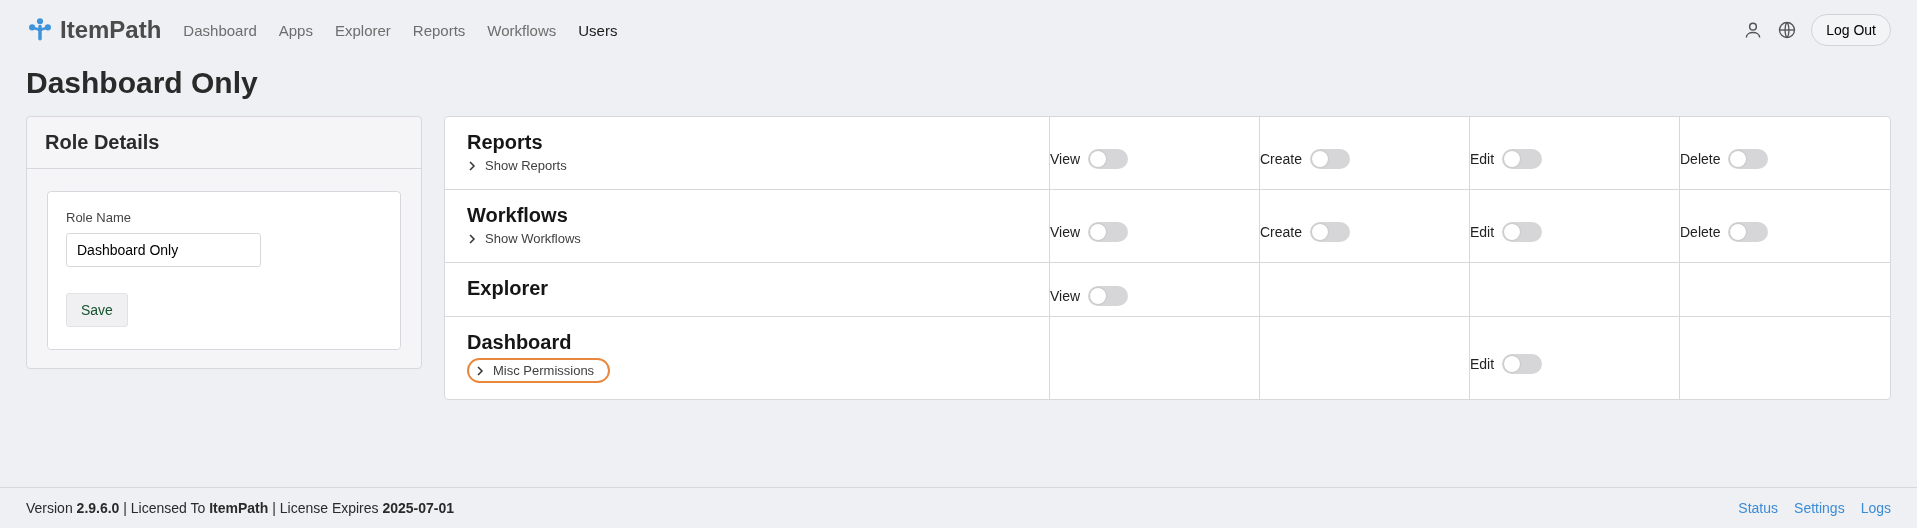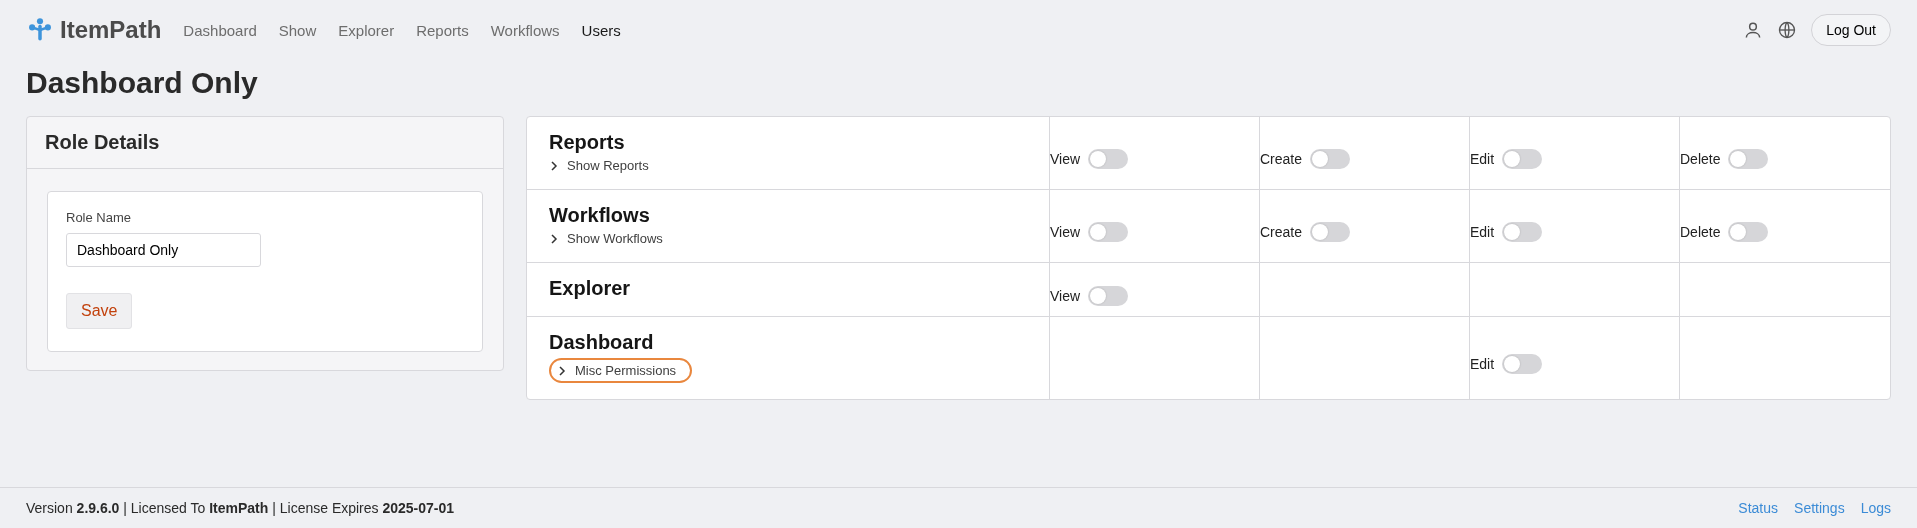--- a/index.html
+++ b/index.html
@@ -75,21 +75,21 @@
     padding:14px 26px 16px 26px;
   }
   
   .content{
     display:flex;
     gap:22px;
     padding:0 26px;
     align-items:flex-start;
   }
   .side-card{
-    width:478px;
+    width:396px;
     border:1px solid var(--border);
     border-radius:4px;
     background:#f5f5f7;
     overflow:hidden;
   }
   .side-card-header{
     padding:14px 18px;
     font-size:20px;
     font-weight:700;
     border-bottom:1px solid var(--border);
@@ -115,24 +115,24 @@
     border-radius:3px;
     padding:8px 10px;
     font-size:14px;
     width:195px;
     display:block;
   }
   .save-btn{
     margin-top:26px;
     background:#f0f0f2;
     border:1px solid #e2e2e5;
-    color:#c2410c;
+    color:#14532d;
     border-radius:3px;
     padding:8px 14px;
-    font-size:16px;
+    font-size:14px;
     cursor:pointer;
   }
   
   .perm-table{
     flex:1;
     background:#fff;
     border:1px solid var(--border);
     border-radius:4px;
   }
   .perm-row{
@@ -229,21 +229,21 @@
       <circle cx="7" cy="13" r="3.5" fill="#3e94db"></circle>
       <circle cx="25" cy="13" r="3.5" fill="#3e94db"></circle>
       <path d="M16 12 v14" stroke="#3e94db" stroke-width="4" stroke-linecap="round"></path>
       <path d="M16 16 L7 13" stroke="#3e94db" stroke-width="3" stroke-linecap="round"></path>
       <path d="M16 16 L25 13" stroke="#3e94db" stroke-width="3" stroke-linecap="round"></path>
     </svg>
     <span class="logo-text">ItemPath</span>
   </div>
   <nav class="nav">
     <a>Dashboard</a>
-    <a>Show</a>
+    <a>Apps</a>
     <a>Explorer</a>
     <a>Reports</a>
     <a>Workflows</a>
     <a class="active">Users</a>
   </nav>
   <div class="topbar-right">
     <span class="icon-btn">
       <svg viewBox="0 0 24 24" width="20" height="20" fill="none" stroke="#555" stroke-width="1.8">
         <circle cx="12" cy="8" r="4"></circle>
         <path d="M4 21c0-4 4-6 8-6s8 2 8 6"></path>

